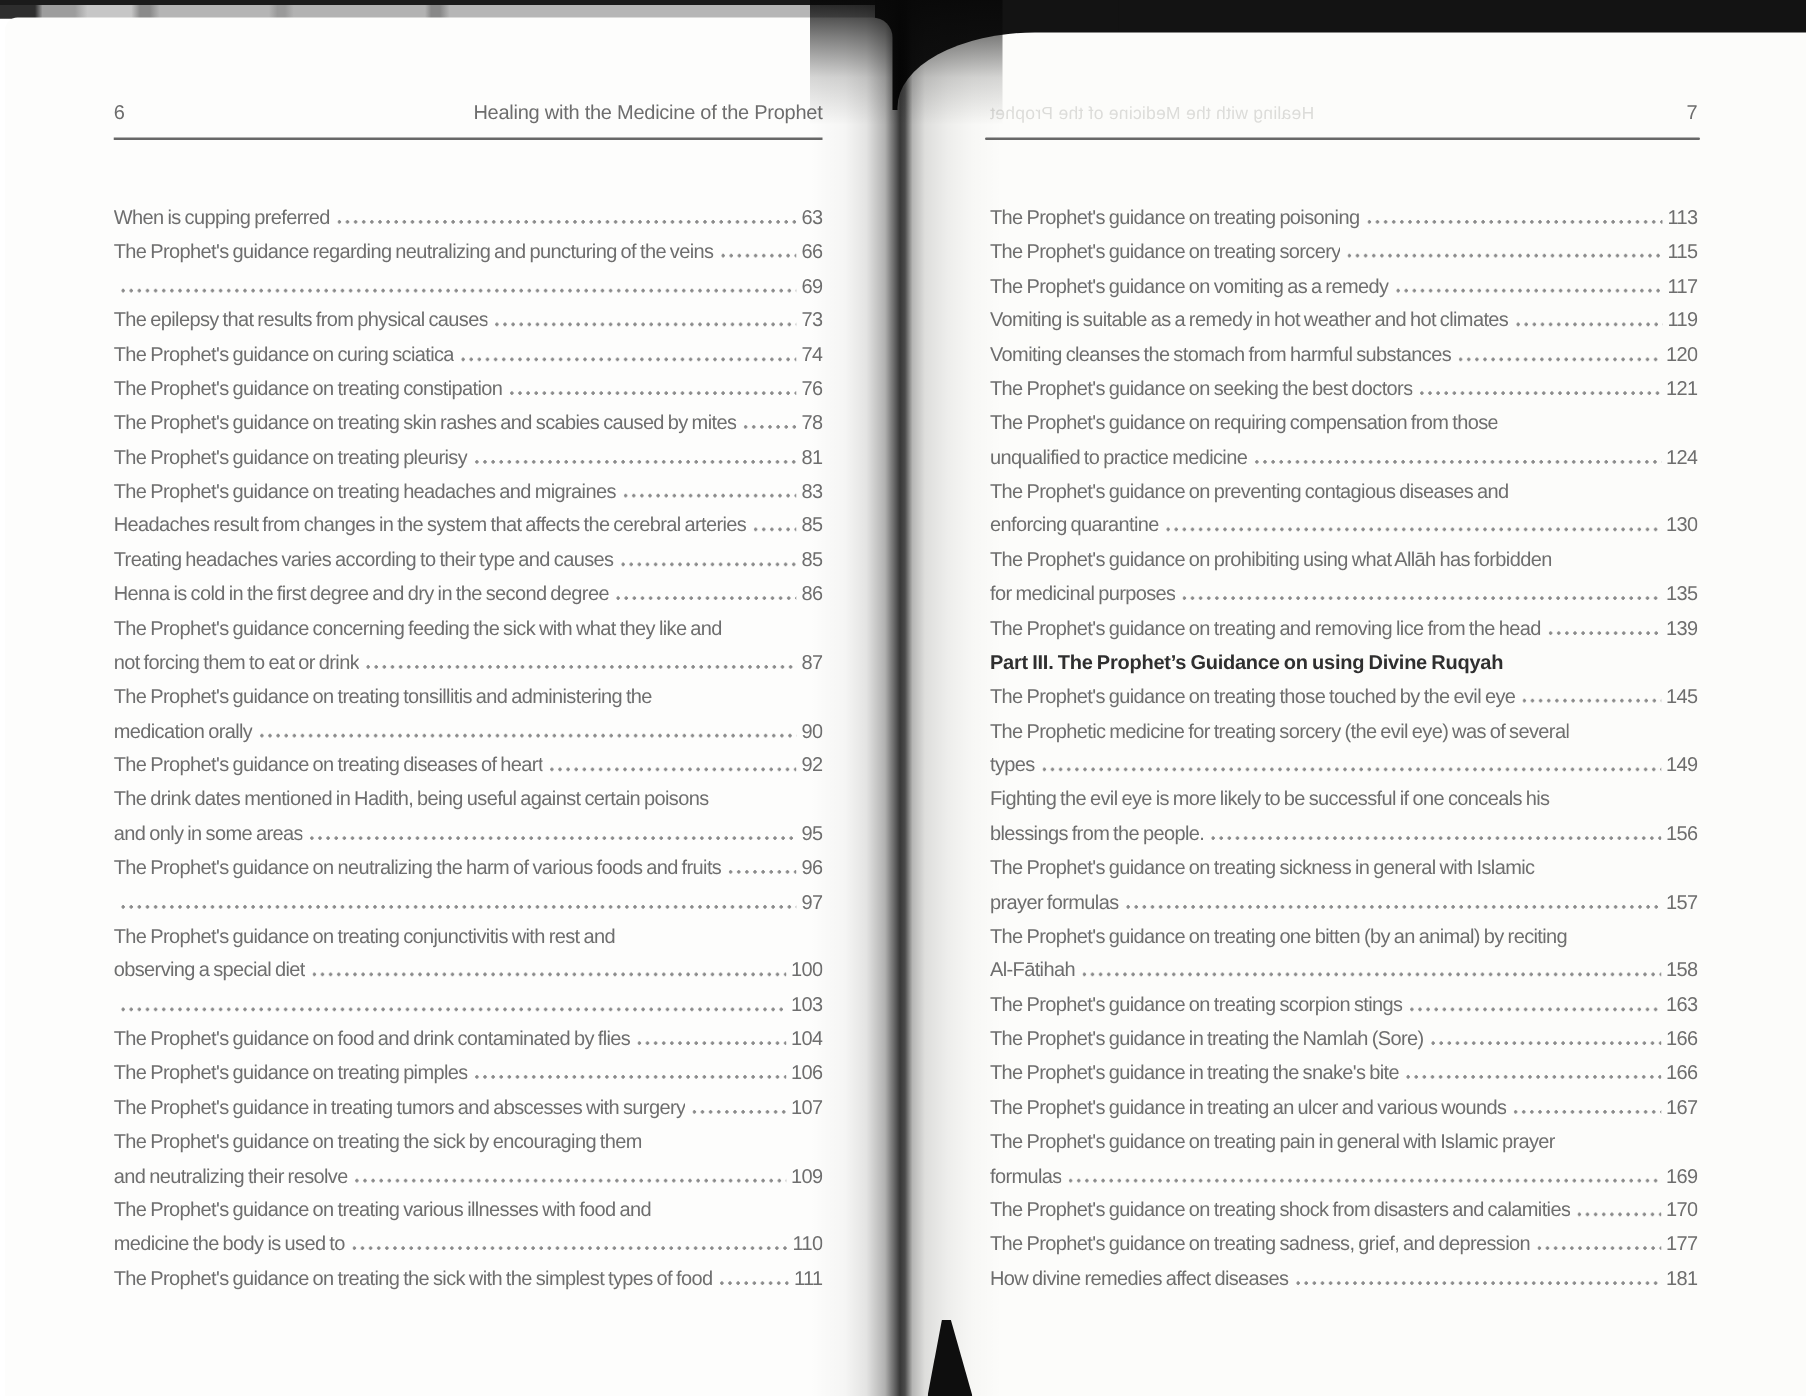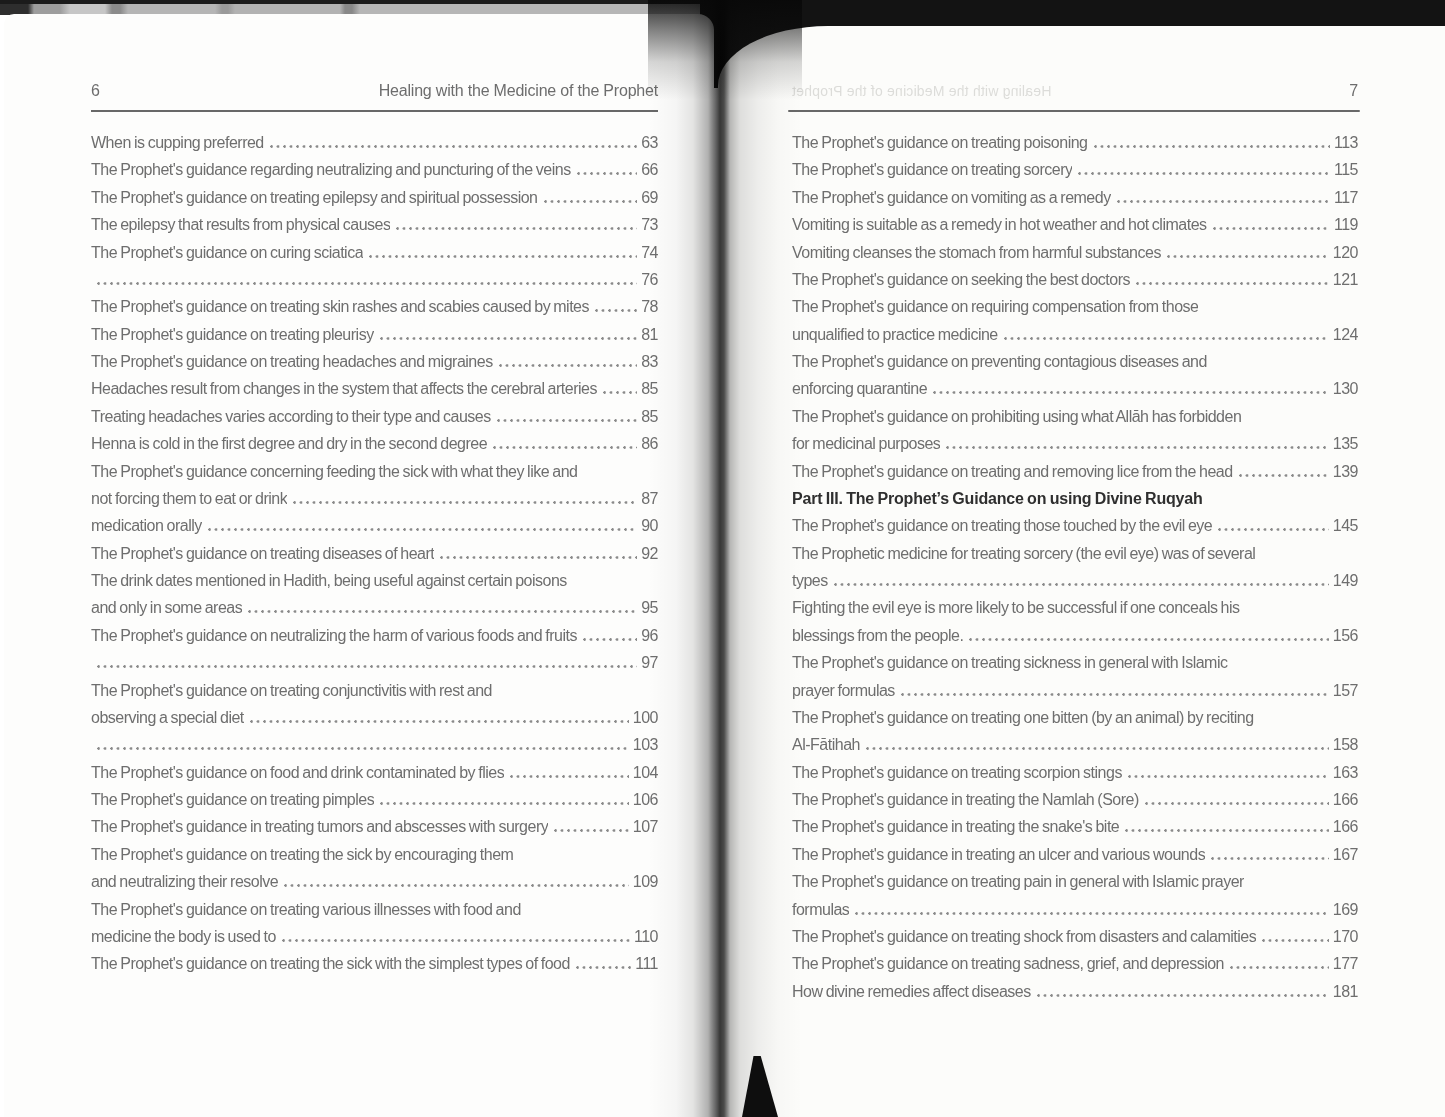--- a/index.html
+++ b/index.html
@@ -44,21 +44,21 @@
   .page-left  .header{left:87px;top:68px;width:567px;}
   .page-right .header{left:74px;top:56px;width:566px;}
   .rule{position:absolute;height:2px;background:#4e4e4e;opacity:0.85;}
   .page-left  .rule{left:87px;top:96px;width:567px;}
   .page-right .rule{left:70px;top:84px;width:572px;border-radius:2px;}
   .ghost{
     display:inline-block;transform:scaleX(-1);color:#bdbdb9;opacity:0.5;
     filter:blur(0.6px);font-size:14px;letter-spacing:0.2px;white-space:nowrap;
   }
   
-  .toc{position:absolute;color:#6e6e6e;font-size:16px;letter-spacing:-0.5px;word-spacing:-0.8px;}
+  .toc{position:absolute;color:#6e6e6e;font-size:16px;letter-spacing:-0.5px;word-spacing:-0.8px;margin-top:32px;}
   .page-left  .toc{left:87px;top:115px;width:567px;}
   .page-right .toc{left:74px;top:103px;width:566px;}
   .toc-line{display:flex;align-items:baseline;height:27.38px;line-height:27.38px;overflow:hidden;}
   .toc-line .t{flex:0 1 auto;min-width:0;white-space:nowrap;overflow:hidden;}
   .toc-line .dots{
     flex:1 1 0;min-width:0;height:3px;margin:0 2px 0 6px;
     background:radial-gradient(circle at 1.5px 1.5px,#8a8a8a 1.15px,rgba(0,0,0,0) 1.5px);
     background-size:6.5px 3px;background-repeat:repeat-x;background-position:left bottom;
   }
   .toc-line .p{flex:none;white-space:nowrap;margin-left:2px;}
@@ -85,35 +85,35 @@
           <span class="t">When is cupping preferred</span>
           <span class="dots"></span>
           <span class="p">63</span>
         </div>
         <div class="toc-line">
           <span class="t">The Prophet's guidance regarding neutralizing and puncturing of the veins</span>
           <span class="dots"></span>
           <span class="p">66</span>
         </div>
         <div class="toc-line">
-          <span class="t">The Prophet's guidance on treating epilepsy and spiritual possession</span>
           <span class="dots"></span>
           <span class="p">69</span>
         </div>
         <div class="toc-line">
           <span class="t">The epilepsy that results from physical causes</span>
           <span class="dots"></span>
           <span class="p">73</span>
         </div>
         <div class="toc-line">
           <span class="t">The Prophet's guidance on curing sciatica</span>
           <span class="dots"></span>
           <span class="p">74</span>
         </div>
         <div class="toc-line">
+          <span class="t">The Prophet's guidance on treating constipation</span>
           <span class="dots"></span>
           <span class="p">76</span>
         </div>
         <div class="toc-line">
           <span class="t">The Prophet's guidance on treating skin rashes and scabies caused by mites</span>
           <span class="dots"></span>
           <span class="p">78</span>
         </div>
         <div class="toc-line">
           <span class="t">The Prophet's guidance on treating pleurisy</span>
@@ -141,20 +141,24 @@
           <span class="p">86</span>
         </div>
         <div class="toc-line no-leader">
           <span class="t">The Prophet's guidance concerning feeding the sick with what they like and</span>
 
         </div>
         <div class="toc-line">
           <span class="t">not forcing them to eat or drink</span>
           <span class="dots"></span>
           <span class="p">87</span>
+        </div>
+        <div class="toc-line no-leader">
+          <span class="t">The Prophet's guidance on treating tonsillitis and administering the</span>
+
         </div>
         <div class="toc-line">
           <span class="t">medication orally</span>
           <span class="dots"></span>
           <span class="p">90</span>
         </div>
         <div class="toc-line">
           <span class="t">The Prophet's guidance on treating diseases of heart</span>
           <span class="dots"></span>
           <span class="p">92</span>

